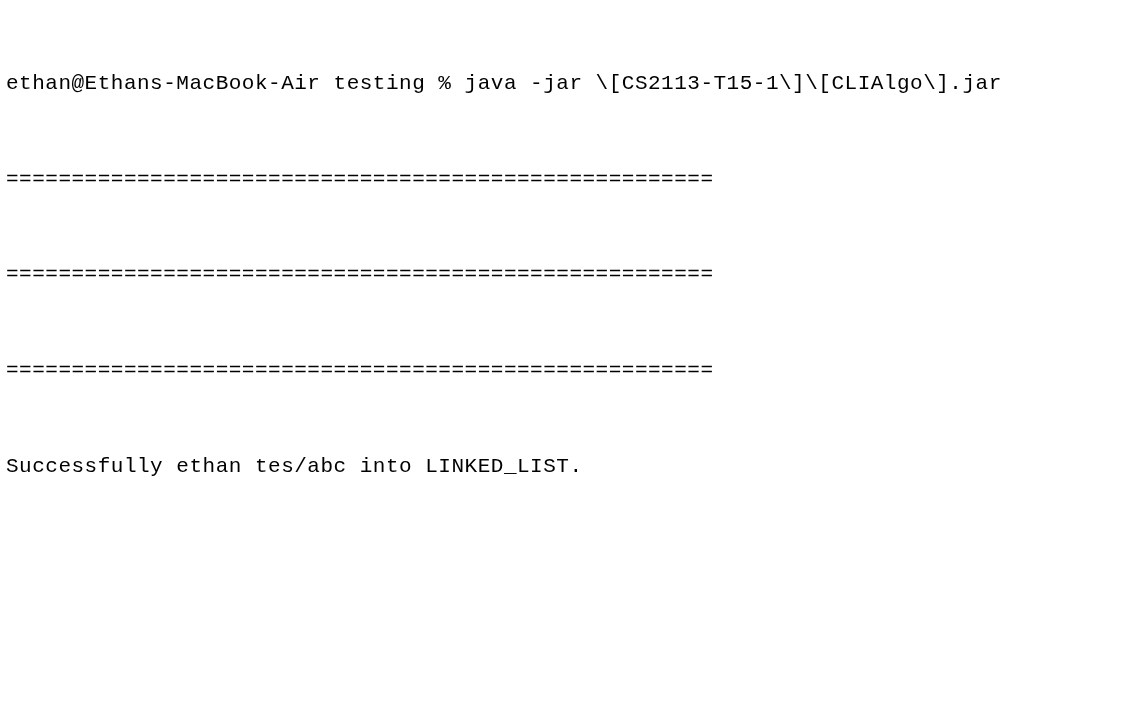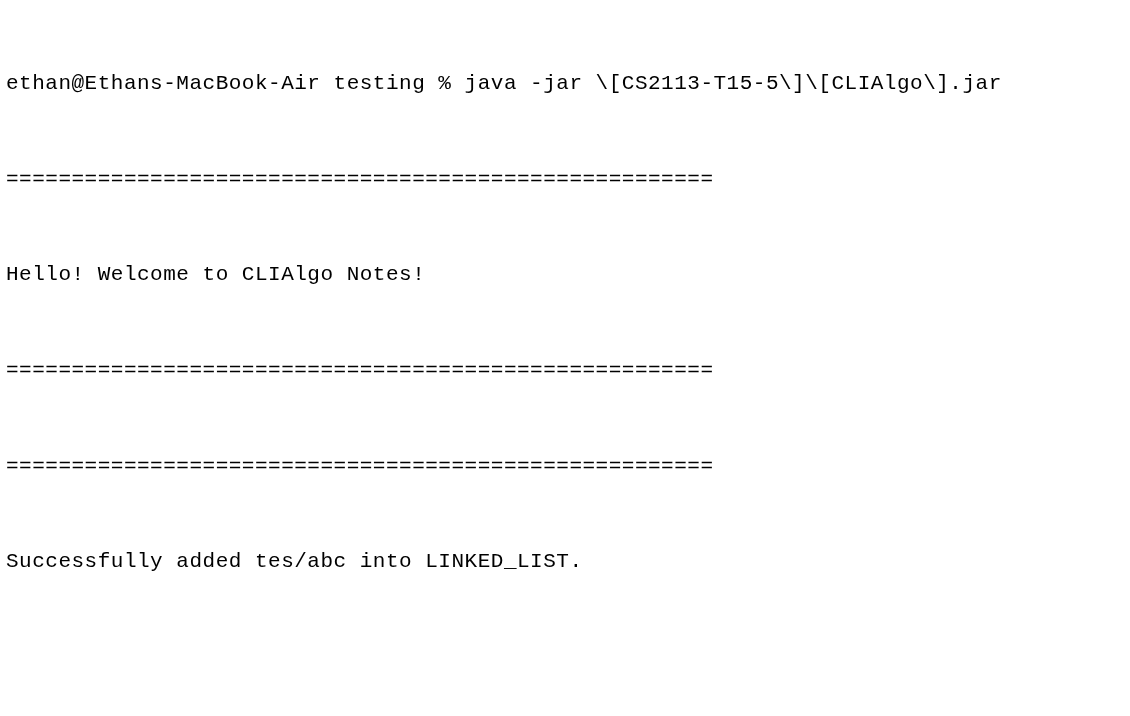--- a/index.html
+++ b/index.html
@@ -22,26 +22,25 @@
       overflow: hidden;
     }
     .line {
       display: block;
     }
   </style>
 </head>
 <body>
 
 <div class="terminal">
-  <span class="line">ethan@Ethans-MacBook-Air testing % java -jar \[CS2113-T15-5\]\[CLIAlgo\].jar</span>
-  <span class="line">======================================================</span>
-  <span class="line">Hello! Welcome to CLIAlgo Notes!</span>
+  <span class="line">ethan@Ethans-MacBook-Air testing % java -jar \[CS2113-T15-1\]\[CLIAlgo\].jar</span>
   <span class="line">======================================================</span>
   <span class="line">======================================================</span>
-  <span class="line">Successfully added tes/abc into LINKED_LIST.</span>
+  <span class="line">======================================================</span>
+  <span class="line">Successfully ethan tes/abc into LINKED_LIST.</span>
   
   
   
   
   
   
   
   
   
   

